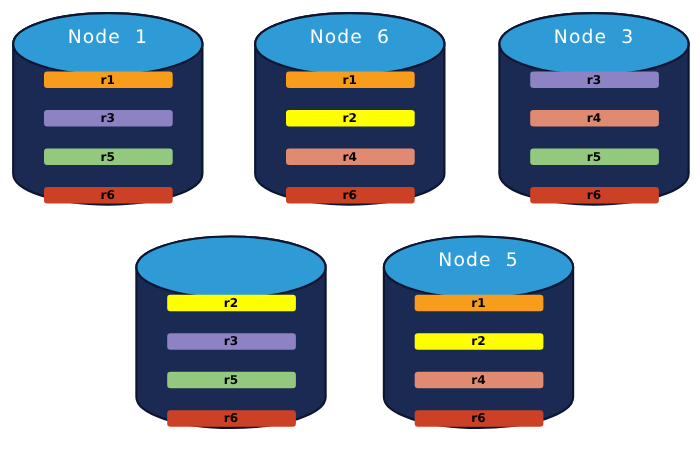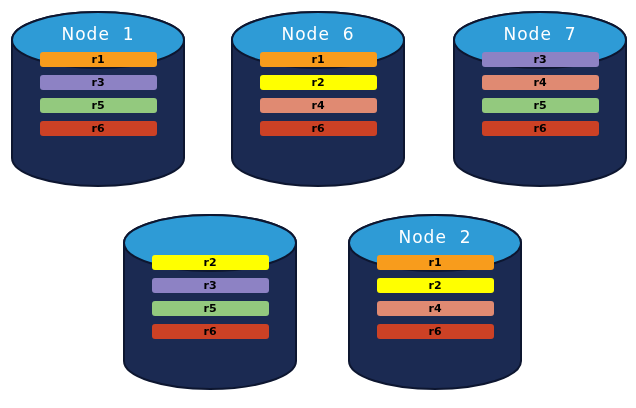--- a/index.html
+++ b/index.html
@@ -45,26 +45,26 @@
     font-size: 17px;
     font-family: "DejaVu Sans", sans-serif;
     letter-spacing: 1px;
     white-space: pre;
     pointer-events: none;
   }
 
   .replica-stack {
     position: absolute;
     left: 0;
-    top: 44px;
+    top: 57px;
     width: 180px;
     display: flex;
     flex-direction: column;
     align-items: center;
-    gap: 8px;
+    gap: 20px;
   }
 
   .replica-bar {
     width: 117px;
     height: 15px;
     border-radius: 3px;
     display: flex;
     align-items: center;
     justify-content: center;
     box-sizing: border-box;
@@ -122,21 +122,21 @@
         <div class="replica-bar" style="background: rgb(204, 65, 37);">
           <span class="replica-label">r6</span>
         </div>
       </div>
     </div>
     <div class="node" style="left: 450px; top: 8px;">
       <svg class="cyl-svg" viewBox="0 0 180 185">
         <path d="M 4 32 L 4 150 A 86 28 0 0 0 176 150 L 176 32 A 86 28 0 0 0 4 32 Z" fill="#1B2A52" stroke="#0D1630" stroke-width="2"></path>
         <ellipse cx="90" cy="32" rx="86" ry="28" fill="#2E9BD6" stroke="#0D1630" stroke-width="2"></ellipse>
       </svg>
-      <div class="node-title" style="color: rgb(255, 255, 255);">Node  7</div>
+      <div class="node-title" style="color: rgb(255, 255, 255);">Node  3</div>
       <div class="replica-stack">
         <div class="replica-bar" style="background: rgb(141, 130, 196);">
           <span class="replica-label">r3</span>
         </div>
         <div class="replica-bar" style="background: rgb(224, 138, 114);">
           <span class="replica-label">r4</span>
         </div>
         <div class="replica-bar" style="background: rgb(147, 201, 126);">
           <span class="replica-label">r5</span>
         </div>
@@ -163,21 +163,21 @@
         <div class="replica-bar" style="background: rgb(204, 65, 37);">
           <span class="replica-label">r6</span>
         </div>
       </div>
     </div>
     <div class="node" style="left: 345px; top: 211px;">
       <svg class="cyl-svg" viewBox="0 0 180 185">
         <path d="M 4 32 L 4 150 A 86 28 0 0 0 176 150 L 176 32 A 86 28 0 0 0 4 32 Z" fill="#1B2A52" stroke="#0D1630" stroke-width="2"></path>
         <ellipse cx="90" cy="32" rx="86" ry="28" fill="#2E9BD6" stroke="#0D1630" stroke-width="2"></ellipse>
       </svg>
-      <div class="node-title" style="color: rgb(255, 255, 255);">Node  2</div>
+      <div class="node-title" style="color: rgb(255, 255, 255);">Node  5</div>
       <div class="replica-stack">
         <div class="replica-bar" style="background: rgb(248, 156, 28);">
           <span class="replica-label">r1</span>
         </div>
         <div class="replica-bar" style="background: rgb(255, 255, 0);">
           <span class="replica-label">r2</span>
         </div>
         <div class="replica-bar" style="background: rgb(224, 138, 114);">
           <span class="replica-label">r4</span>
         </div>

